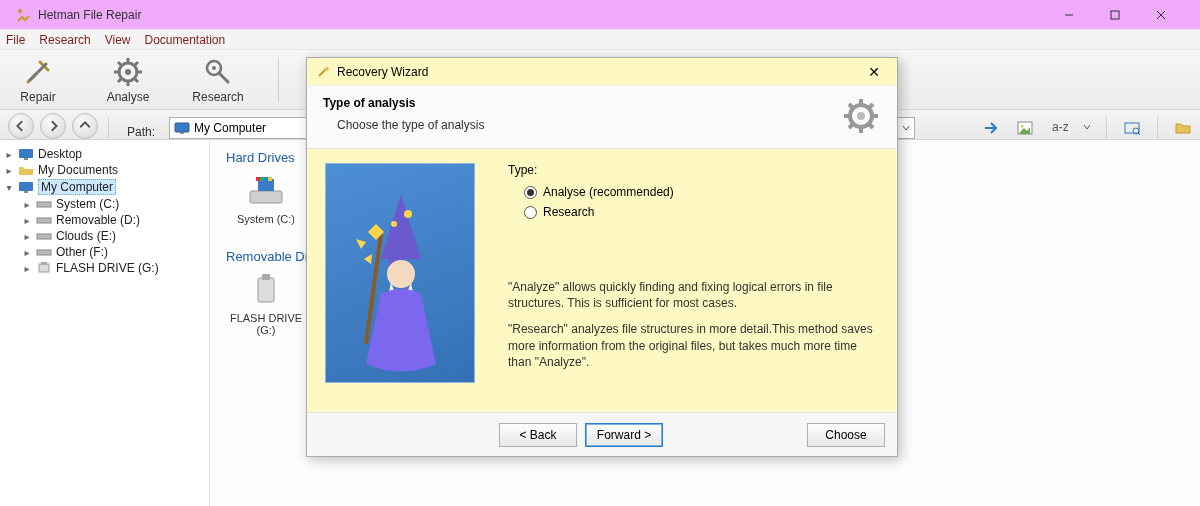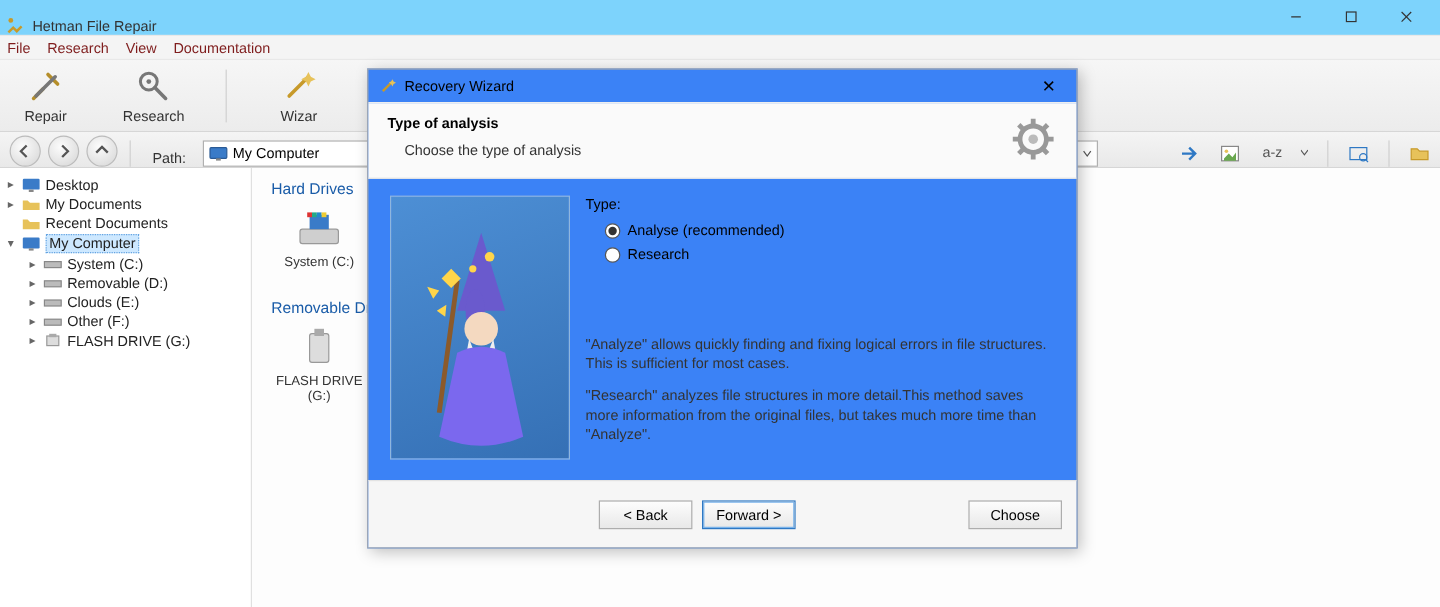--- a/index.html
+++ b/index.html
@@ -1,19 +1,19 @@
 <!DOCTYPE html>
 <html><head>
 <meta charset="utf-8">
 <style>
 * { box-sizing: border-box; margin: 0; padding: 0; font-family: "Segoe UI", Tahoma, sans-serif; font-size: 12px; }
 body { background: #fff; width: 1200px; height: 506px; overflow: hidden; position: relative; }
 
 
-.titlebar { height: 30px; background: #7dd3fc; border-bottom: 1px solid #e8e8e8; display: flex; align-items: flex-end; padding: 0 5px; }
+.titlebar { height: 30px; background: #f0abfc; border-bottom: 1px solid #e8e8e8; display: flex; align-items: center; padding: 0 16px; }
 .titlebar .app-icon { width: 16px; height: 16px; margin-right: 6px; }
 .titlebar .title { flex: 1; font-size: 12px; color: #333; }
 .titlebar .win-controls { display: flex; gap: 0; }
 .titlebar .win-btn { width: 46px; height: 30px; display: flex; align-items: center; justify-content: center; }
 .titlebar .win-btn svg { width: 10px; height: 10px; }
 
 
 .menubar { height: 20px; background: #f4f4f4; display: flex; align-items: center; padding: 0 6px; gap: 14px; border-bottom: 1px solid #e8e8e8; }
 .menubar span { color: #7f1d1d; cursor: default; }
 
@@ -45,40 +45,40 @@
 .tree-child { margin-left: 18px; }
 
 .content { flex: 1; background: #fdfdfd; padding: 10px 16px; }
 .section-title { color: #1a5ca8; font-size: 13px; margin-bottom: 8px; }
 .drive-row { display: flex; gap: 26px; margin-bottom: 24px; }
 .drive { display: flex; flex-direction: column; align-items: center; width: 80px; }
 .drive .dicon { width: 40px; height: 36px; display:flex; align-items:center; justify-content:center; }
 .drive .dlabel { font-size: 11px; text-align: center; color: #333; margin-top: 4px; }
 
 
-.dialog { position: absolute; left: 306px; top: 57px; width: 592px; height: 400px; background: #3b82f6; border: 1px solid #aaa; box-shadow: 3px 3px 12px rgba(0,0,0,0.25); display: flex; flex-direction: column; }
+.dialog { position: absolute; left: 306px; top: 57px; width: 592px; height: 400px; background: #fef9c3; border: 1px solid #aaa; box-shadow: 3px 3px 12px rgba(0,0,0,0.25); display: flex; flex-direction: column; }
 .dialog-titlebar { height: 28px; display: flex; align-items: center; padding: 0 8px; border-bottom: 1px solid #eee; }
 .dialog-titlebar .dicon-sm { width: 16px; height: 16px; margin-right: 6px; }
 .dialog-titlebar .dtitle { flex: 1; font-size: 12px; }
 .dialog-titlebar .close { width: 30px; text-align: center; font-size: 14px; }
 .dialog-header { padding: 10px 16px 12px 16px; display: flex; border-bottom: 1px solid #e3e3e3; background: #fafafa; }
 .dialog-header .htxt { flex: 1; }
 .dialog-header .htitle { font-weight: bold; font-size: 12px; margin-bottom: 8px; }
 .dialog-header .hsub { font-size: 12px; color: #333; margin-left: 14px; }
 .dialog-header .gear { width: 40px; height: 40px; }
-.dialog-body { flex: 1; display: flex; padding: 14px 18px; gap: 13px; }
+.dialog-body { flex: 1; display: flex; padding: 14px 18px; gap: 33px; }
 .wizard-img { width: 150px; height: 220px; background: linear-gradient(160deg,#4d8fd5,#3570b5); border: 1px solid #8fb6de; position:relative; overflow:hidden;}
 .wizard-right { flex: 1; }
 .type-label { margin-bottom: 8px; font-size: 12px; }
 .radio-row { display: flex; align-items: center; gap: 6px; margin-left: 16px; margin-bottom: 6px; }
 .radio { width: 13px; height: 13px; border: 1px solid #555; border-radius: 50%; display: inline-flex; align-items: center; justify-content: center; background:#fff;}
 .radio.checked::after { content: ""; width: 7px; height: 7px; background: #333; border-radius: 50%; }
 .desc { margin-top: 60px; font-size: 12px; color: #333; line-height: 1.35; }
 .desc p { margin-bottom: 10px; }
-.dialog-footer { height: 56px; border-top: 1px solid #e3e3e3; display: flex; align-items: center; justify-content: flex-start; gap: 8px; padding: 0 12px; background: #f6f6f6; }
+.dialog-footer { height: 44px; border-top: 1px solid #e3e3e3; display: flex; align-items: center; justify-content: flex-start; gap: 8px; padding: 0 12px; background: #f6f6f6; }
 .dialog-footer .btn { min-width: 78px; height: 24px; border: 1px solid #adadad; background: linear-gradient(#fdfdfd,#e8e8e8); display: flex; align-items: center; justify-content: center; font-size: 12px; }
 .dialog-footer .btn.primary { border: 1px solid #2e78c4; box-shadow: inset 0 0 0 1px #7ab3ea; }
 .dialog-footer .spacer { flex: 1; }
 .dialog-footer .left-group { display:flex; gap:8px; margin-left: 180px;}
 
 </style>
 </head>
 <body>
 
 <div class="titlebar">
@@ -118,20 +118,39 @@
 
 <div class="toolbar">
   <div class="tool-btn">
     <span class="icon">
       <svg viewBox="0 0 32 32">
           <path d="M6 26 L14 18 M18 6 L26 14" stroke="#b58e2a" stroke-width="3" stroke-linecap="round"></path>
           <path d="M8 24 L24 8" stroke="#777" stroke-width="3" stroke-linecap="round"></path>
         </svg>
     </span>
     <span class="label">Repair</span>
+  </div>
+  <div class="tool-btn">
+    <span class="icon">
+      <svg viewBox="0 0 32 32">
+          <circle cx="16" cy="16" r="9" fill="none" stroke="#777" stroke-width="3"></circle>
+          <circle cx="16" cy="16" r="3" fill="#777"></circle>
+          <g stroke="#777" stroke-width="3">
+            <line x1="16" y1="2" x2="16" y2="7"></line>
+            <line x1="16" y1="25" x2="16" y2="30"></line>
+            <line x1="2" y1="16" x2="7" y2="16"></line>
+            <line x1="25" y1="16" x2="30" y2="16"></line>
+            <line x1="6" y1="6" x2="9" y2="9"></line>
+            <line x1="23" y1="23" x2="26" y2="26"></line>
+            <line x1="26" y1="6" x2="23" y2="9"></line>
+            <line x1="9" y1="23" x2="6" y2="26"></line>
+          </g>
+        </svg>
+    </span>
+    <span class="label">Analyse</span>
   </div>
   <div class="tool-btn">
     <span class="icon">
       <svg viewBox="0 0 32 32">
           <circle cx="12" cy="12" r="7" fill="none" stroke="#777" stroke-width="2.5"></circle>
           <line x1="17" y1="17" x2="26" y2="26" stroke="#777" stroke-width="3" stroke-linecap="round"></line>
           <circle cx="12" cy="12" r="2" fill="#777"></circle>
         </svg>
     </span>
     <span class="label">Research</span>
@@ -219,29 +238,20 @@
       <span class="label">Desktop</span>
     </div>
     <div class="tree-item">
       <span class="expander">▸</span>
       <span class="ticon">
           <svg width="16" height="12" viewBox="0 0 16 12">
             <path d="M1 3 L5 3 L7 5 L15 5 L15 11 L1 11 Z" fill="#e7c25a"></path>
           </svg>
         </span>
       <span class="label">My Documents</span>
-    </div>
-    <div class="tree-item">
-      <span class="expander" style="visibility:hidden">▸</span>
-      <span class="ticon">
-          <svg width="16" height="12" viewBox="0 0 16 12">
-            <path d="M1 3 L5 3 L7 5 L15 5 L15 11 L1 11 Z" fill="#e7c25a"></path>
-          </svg>
-        </span>
-      <span class="label">Recent Documents</span>
     </div>
     <div class="tree-item selected">
       <span class="expander">▾</span>
       <span class="ticon">
           <svg width="16" height="12" viewBox="0 0 16 12">
             <rect x="1" y="1" width="14" height="9" rx="1" fill="#3a7bc8"></rect>
             <rect x="6" y="10" width="4" height="2" fill="#888"></rect>
           </svg>
         </span>
       <span class="label">My Computer</span>

